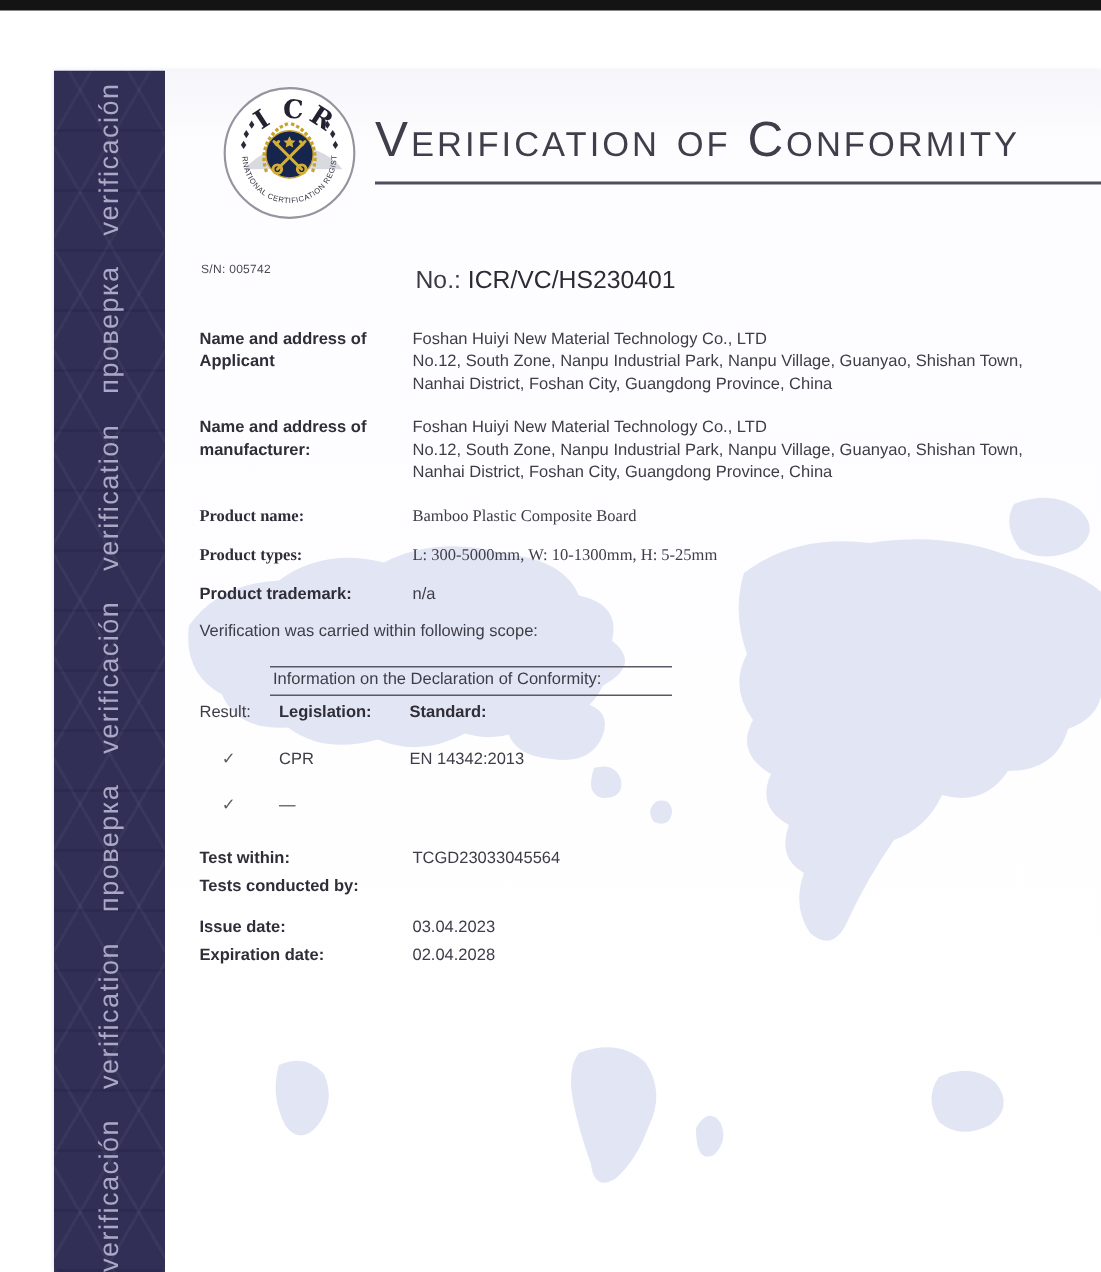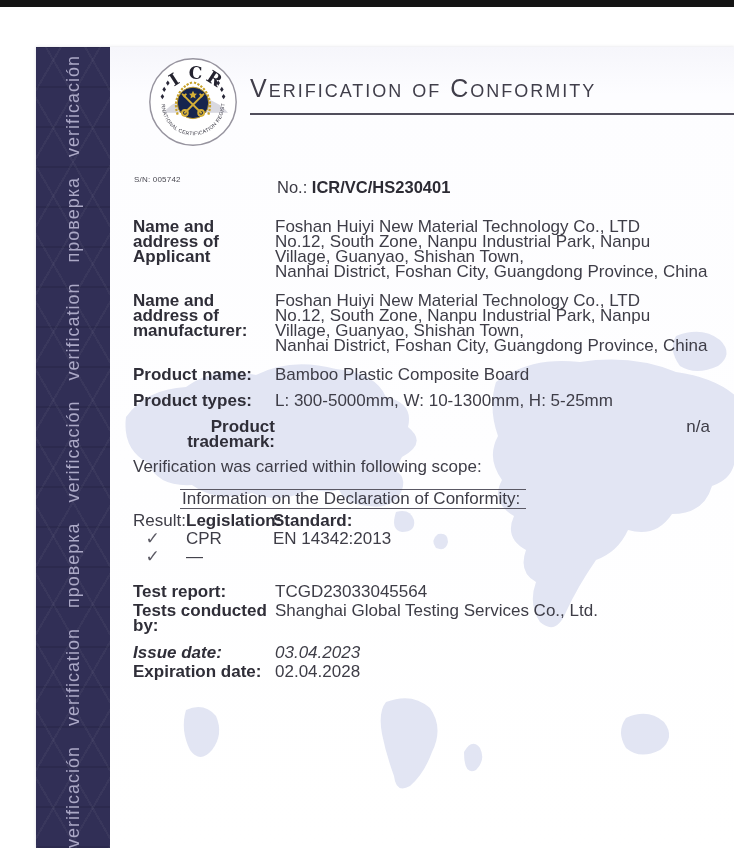--- a/index.html
+++ b/index.html
@@ -54,64 +54,64 @@
   
   .logo { position: absolute; left: 112px; top: 10px; width: 90px; height: 90px; }
   
   .title-wrap {
     position: absolute; left: 214px; top: 28px; right: 0;
     border-bottom: 2px solid #514e5c;
     padding-bottom: 10px;
   }
   .title {
     font-variant: small-caps;
-    font-size: 25px;
+    font-size: 33px;
     letter-spacing: 2px;
     color: #403e4a;
     white-space: nowrap;
     line-height: 1.1;
   }
   .serial {
     position: absolute; left: 98px; top: 128px;
     font-size: 8px; color: #4a4952; letter-spacing: 0.2px;
   }
   .cert-no {
     position: absolute; left: 241px; top: 131px;
     font-size: 16.5px; color: #3b3a44;
   }
-  .cert-no b { font-weight: 700; color: #2c2b34; }
+  .cert-no b { font-weight: 400; color: #2c2b34; }
   
   .content {
-    position: absolute; left: 97px; top: 172px; right: 24px;
-    font-size: 17px; line-height: 15px; color: #3e3d47;
+    position: absolute; left: 97px; top: 172px; right: 4px;
+    font-size: 11px; line-height: 15px; color: #3e3d47;
   }
   .frow { display: grid; grid-template-columns: 142px 1fr; }
   .frow .lbl { font-weight: 700; color: #2f2e38; white-space: pre-line; }
   .frow .val { white-space: pre-line; }
   .mb14 { margin-bottom: 14px; }
-  .mb12 { margin-bottom: 11px; }
-  .mb10 { margin-bottom: 10px; text-align: right; }
+  .mb12 { margin-bottom: 11px; font-family: Liberation Serif, serif; }
+  .mb10 { margin-bottom: 10px; }
   .scope-note { margin-bottom: 15px; }
   
   .doc-table { margin-bottom: 20px; }
   .doc-caption {
     display: inline-block;
     margin-left: 47px;
     border-top: 1.5px solid #5a5864;
     border-bottom: 1.5px solid #5a5864;
     padding: 1px 6px 2px 2px;
     min-width: 268px;
   }
-  .doc-grid { display: grid; grid-template-columns: 53px 87px 1fr; row-gap: 3px; margin-top: 4px; }
+  .doc-grid { display: grid; grid-template-columns: 53px 87px 1fr; row-gap: 16px; margin-top: 4px; }
   .doc-grid .hdr { font-weight: 700; color: #2f2e38; }
   .doc-grid .result-hdr { font-weight: 400; color: #3e3d47; }
   .doc-grid .check { text-align: center; color: #5b5a64; padding-right: 14px; }
   .assess-note { white-space: pre-line; margin-bottom: 9px; }
   .tight { margin-bottom: 4px; }
-  .gap-before { margin-top: 12px; font-style: italic; }
+  .gap-before { margin-top: 12px; }
 </style>
 </head>
 <body>
 
 <div class="topbar"></div>
 
 <div class="page">
 
   <svg class="map-wm" width="680" height="480" viewBox="0 0 680 480">
     <g fill="#e2e5f3">
@@ -232,26 +232,25 @@
         <div>CPR</div>
         <div>EN 14342:2013</div>
 
         <div class="check">✓</div>
         <div>—</div>
       </div>
     </div>
 
 
     <div class="frow tight">
-      <div class="lbl">Test report:</div>
+      <div class="lbl">Test within:</div>
       <div class="val">TCGD23033045564</div>
     </div>
     <div class="frow">
       <div class="lbl">Tests conducted by:</div>
-      <div class="val">Shanghai Global Testing Services Co., Ltd.</div>
     </div>
 
     <div class="frow tight gap-before">
       <div class="lbl">Issue date:</div>
       <div class="val">03.04.2023</div>
     </div>
     <div class="frow">
       <div class="lbl">Expiration date:</div>
       <div class="val">02.04.2028</div>
     </div>

